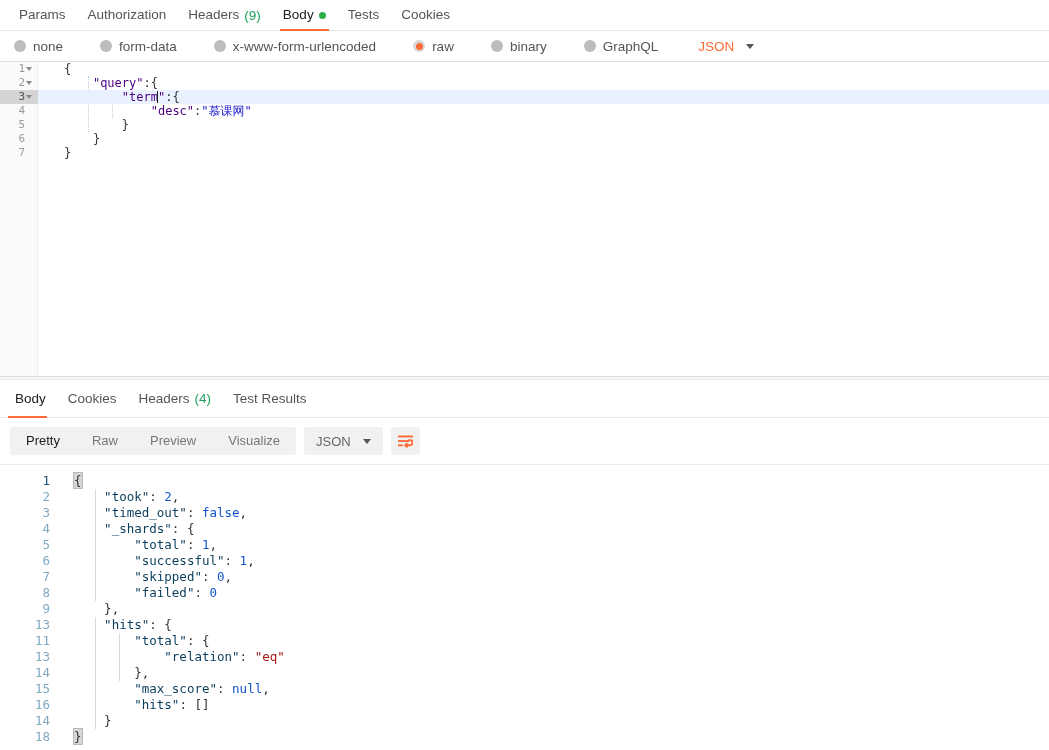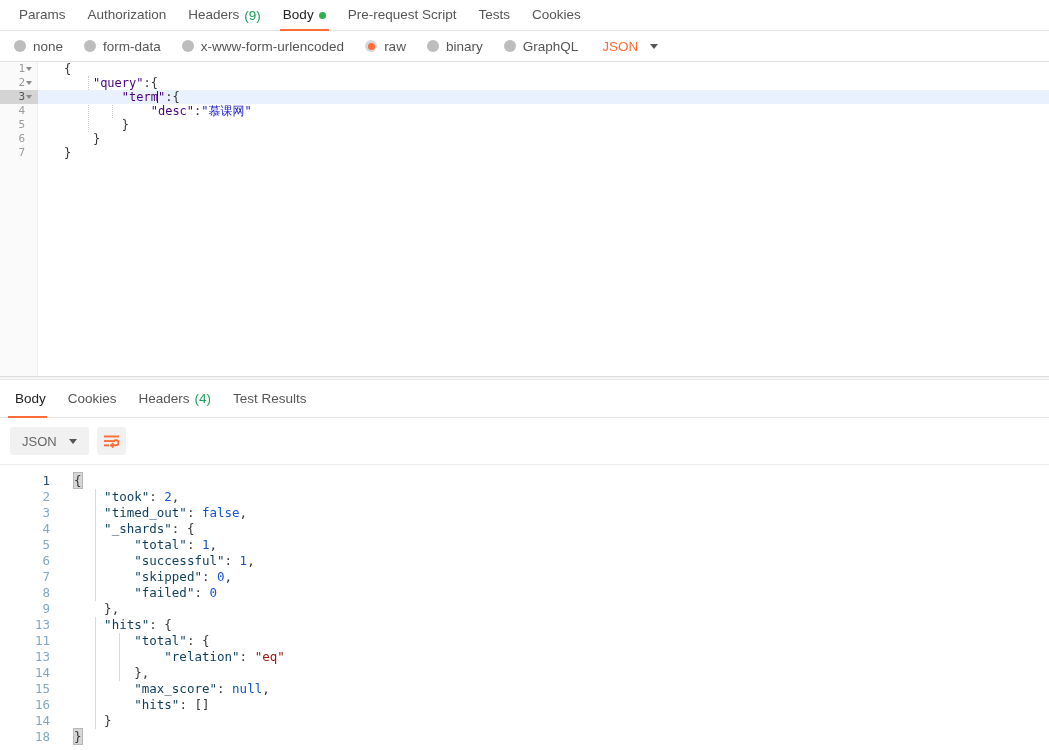--- a/index.html
+++ b/index.html
@@ -68,21 +68,21 @@
     background: #2db14b;
     display: inline-block;
   }
 
   
   .body-type-row {
     height: 30px;
     display: flex;
     align-items: center;
     padding-left: 14px;
-    gap: 0;
+    gap: 16px;
     background: #ffffff;
     flex: 0 0 auto;
   }
   .radio-opt {
     display: flex;
     align-items: center;
     gap: 7px;
     margin-right: 21px;
     font-size: 13.5px;
     color: #555555;
@@ -361,23 +361,20 @@
         <div class="req-tab">
           <span class="tab-label">Authorization</span>
         </div>
         <div class="req-tab">
           <span class="tab-label">Headers</span>
           <span class="count-badge">(9)</span>
         </div>
         <div class="req-tab active">
           <span class="tab-label">Body</span>
           <span class="green-dot"></span>
-        </div>
-        <div class="req-tab">
-          <span class="tab-label">Pre-request Script</span>
         </div>
         <div class="req-tab">
           <span class="tab-label">Tests</span>
         </div>
         <div class="req-tab">
           <span class="tab-label">Cookies</span>
         </div>
       </div>
 
     <div class="body-type-row" id="body-types">
@@ -441,20 +438,26 @@
         <div class="resp-tab">
           <span>Headers</span>
           <span class="count-badge">(4)</span>
         </div>
         <div class="resp-tab">
           <span>Test Results</span>
         </div>
       </div>
 
     <div class="resp-toolbar">
+      <div class="segmented" id="view-modes">
+          <div class="seg-item active">Pretty</div>
+          <div class="seg-item">Raw</div>
+          <div class="seg-item">Preview</div>
+          <div class="seg-item">Visualize</div>
+        </div>
 
       <div class="lang-select">
         <span class="lang-label">JSON</span>
         <span class="caret"></span>
       </div>
 
       <div class="wrap-btn">
         <svg width="15" height="13" viewBox="0 0 15 13">
           <rect x="0" y="0.5" width="15" height="1.9" fill="#ff6c37"></rect>
           <rect x="0" y="5.1" width="11" height="1.9" fill="#ff6c37"></rect>

